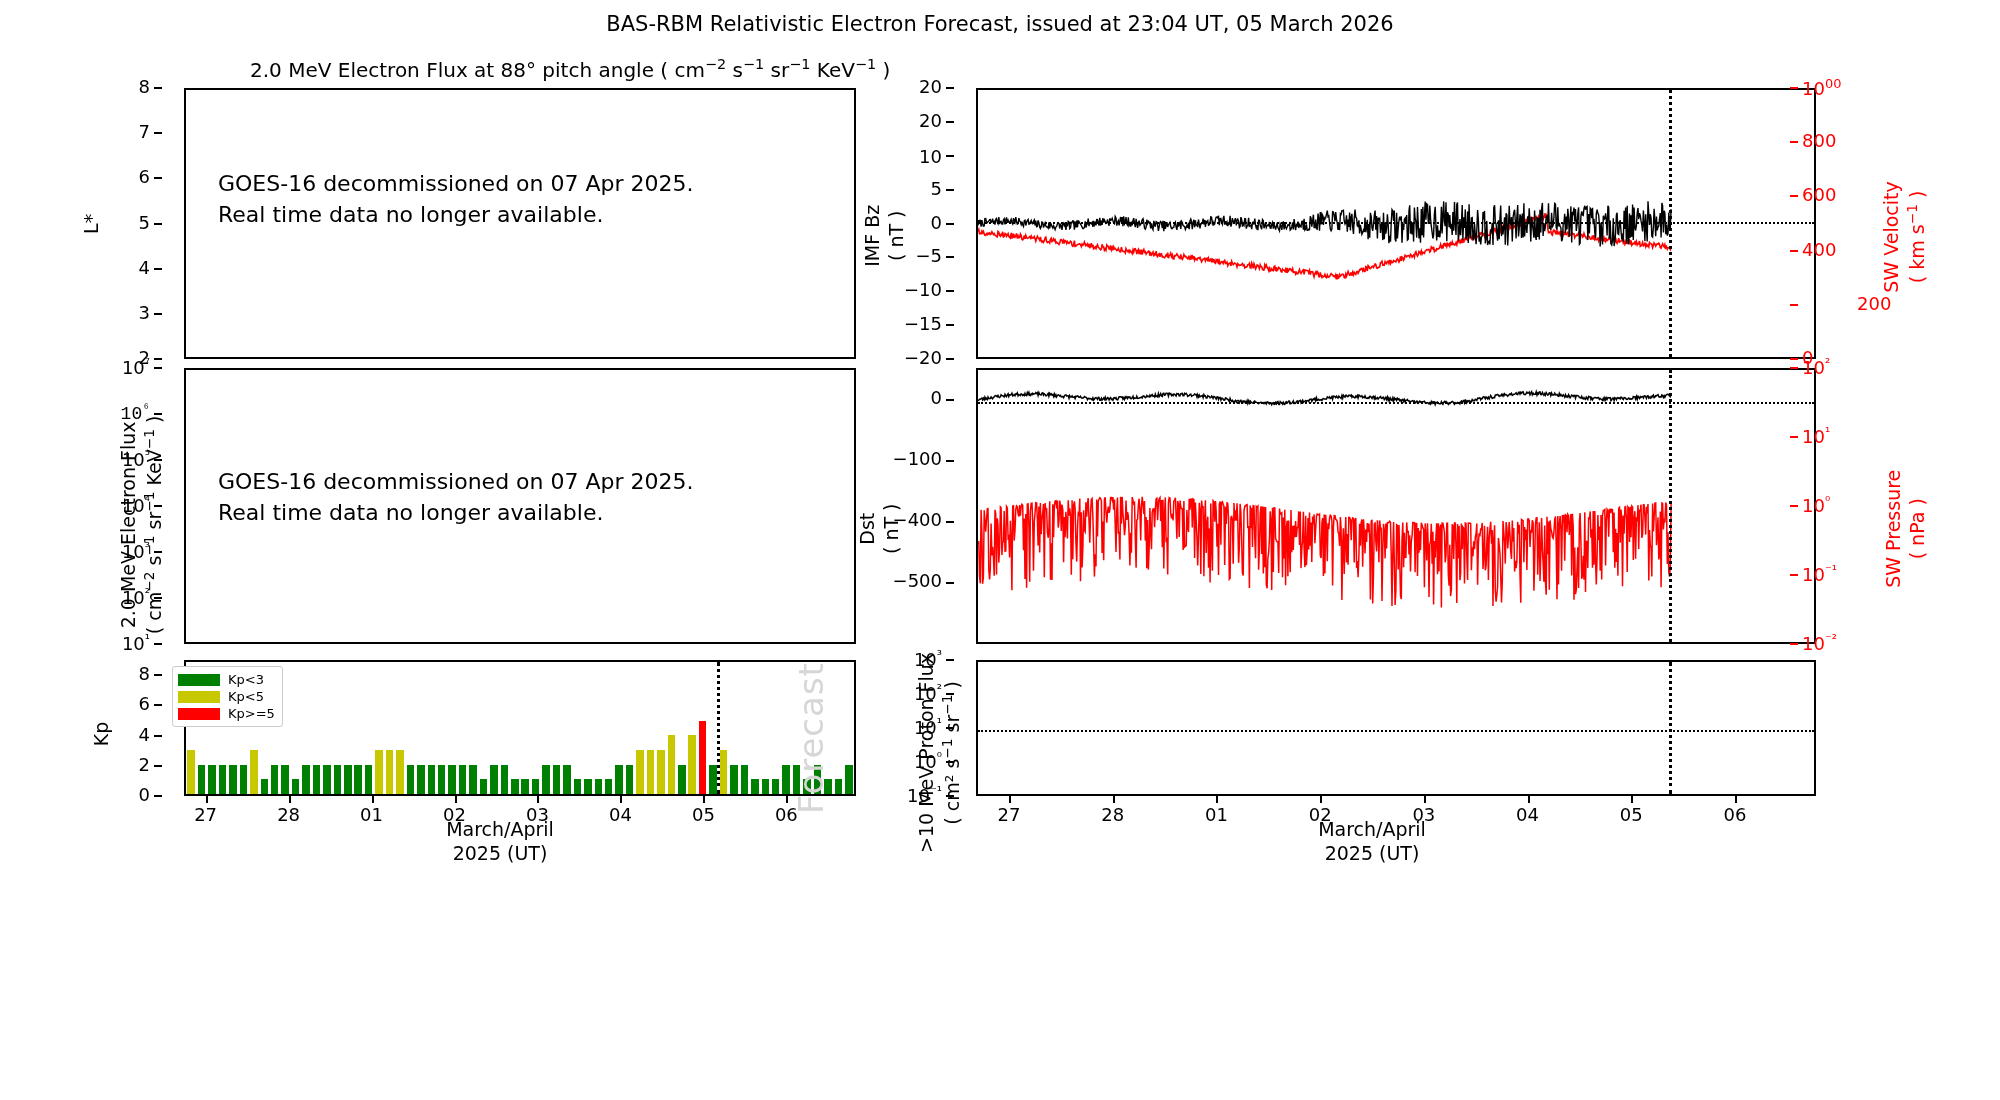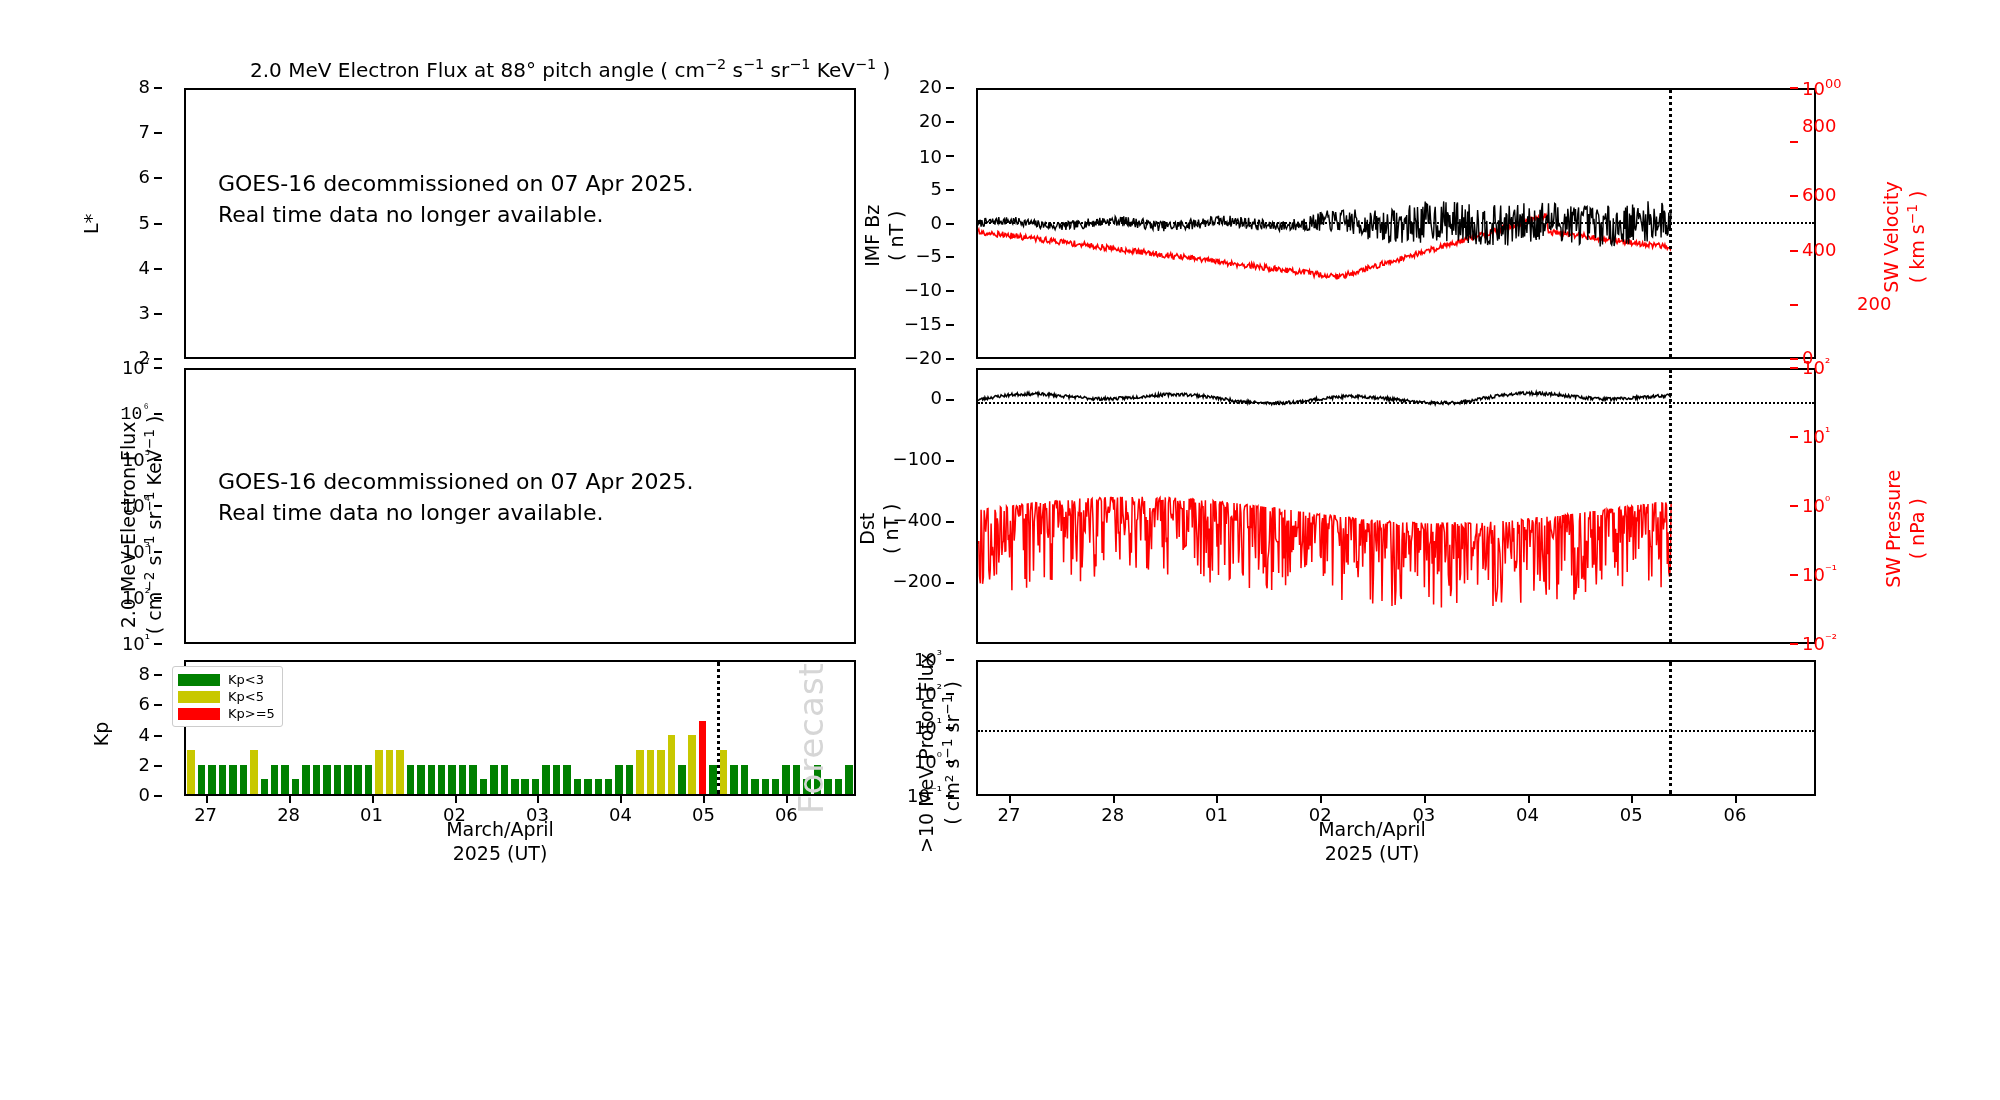--- a/index.html
+++ b/index.html
@@ -45,20 +45,21 @@
   
   .bar{position:absolute;bottom:0;}
 
   svg{display:block;}
 </style>
 </head>
 <body>
 
 <div class="page">
 
+  <div class="title">BAS-RBM Relativistic Electron Forecast, issued at 23:04 UT, 05 March 2026</div>
 
   <div class="subtitle">
     <span>2.0 MeV Electron Flux at 88</span><span>°</span><span> pitch angle ( cm</span><span class="sup">−2</span><span> s</span><span class="sup">−1</span><span> sr</span><span class="sup">−1</span><span> KeV</span><span class="sup">−1</span><span> )</span>
   </div>
 
   <div class="panel" id="p1" style="left:160px;top:88px;width:672px;height:271px;">
     <div class="plotarea">
       <div class="msg" style="left:32px;top:78px;"><span>GOES-16 decommissioned on 07 Apr 2025.</span><br><span>Real time data no longer available.</span></div>
     </div>
   </div>
@@ -242,21 +243,21 @@
       <div class="tl yl" style="left: 942px; top: 245.375px; transform: translateX(-100%);">−5</div>
       <div class="tick" style="left: 946px; top: 256.375px; width: 8px; height: 2px;"></div>
       <div class="tl yl" style="left: 942px; top: 279.25px; transform: translateX(-100%);">−10</div>
       <div class="tick" style="left: 946px; top: 290.25px; width: 8px; height: 2px;"></div>
       <div class="tl yl" style="left: 942px; top: 313.125px; transform: translateX(-100%);">−15</div>
       <div class="tick" style="left: 946px; top: 324.125px; width: 8px; height: 2px;"></div>
       <div class="tl yl" style="left: 942px; top: 347px; transform: translateX(-100%);">−20</div>
       <div class="tick" style="left: 946px; top: 358px; width: 8px; height: 2px;"></div>
       <div class="tl r" style="left: 1802px; top: 76px;">10<span class="sup">00</span></div>
       <div class="tick r" style="left: 1790px; top: 87px; width: 8px; height: 2px;"></div>
-      <div class="tl r" style="left: 1802px; top: 115px; text-align: center;">800</div>
+      <div class="tl r" style="left: 1802px; top: 130px; text-align: center;">800</div>
       <div class="tick r" style="left: 1790px; top: 141.2px; width: 8px; height: 2px;"></div>
       <div class="tl r" style="left: 1802px; top: 184.4px;">600</div>
       <div class="tick r" style="left: 1790px; top: 195.4px; width: 8px; height: 2px;"></div>
       <div class="tl r" style="left: 1802px; top: 238.6px;">400</div>
       <div class="tick r" style="left: 1790px; top: 249.6px; width: 8px; height: 2px;"></div>
       <div class="tl r" style="left: 1857px; top: 292.8px;">200</div>
       <div class="tick r" style="left: 1790px; top: 303.8px; width: 8px; height: 2px;"></div>
       <div class="tl r" style="left: 1802px; top: 347px;">0</div>
       <div class="tick r" style="left: 1790px; top: 358px; width: 8px; height: 2px;"></div>
     </div>
@@ -273,21 +274,21 @@
       <div class="vdot" style="left:691px;top:0;height:100%;"></div>
     </div>
   </div>
   <div id="p5-ticks">
       <div class="tl yl" style="left: 942px; top: 387px; transform: translateX(-100%);">0</div>
       <div class="tick" style="left: 946px; top: 399px; width: 8px; height: 2px;"></div>
       <div class="tl yl" style="left: 942px; top: 448px; transform: translateX(-100%);">−100</div>
       <div class="tick" style="left: 946px; top: 460px; width: 8px; height: 2px;"></div>
       <div class="tl yl" style="left: 942px; top: 509px; transform: translateX(-100%);">−400</div>
       <div class="tick" style="left: 946px; top: 521px; width: 8px; height: 2px;"></div>
-      <div class="tl yl" style="left: 942px; top: 570px; transform: translateX(-100%);">−200</div>
+      <div class="tl yl" style="left: 942px; top: 570px; transform: translateX(-100%);">−500</div>
       <div class="tick" style="left: 946px; top: 582px; width: 8px; height: 2px;"></div>
       <div class="tl r" style="left: 1802px; top: 355px;">10<span class="sup">²</span></div>
       <div class="tick r" style="left: 1790px; top: 367px; width: 8px; height: 2px;"></div>
       <div class="tl r" style="left: 1802px; top: 424px;">10<span class="sup">¹</span></div>
       <div class="tick r" style="left: 1790px; top: 436px; width: 8px; height: 2px;"></div>
       <div class="tl r" style="left: 1802px; top: 493px;">10<span class="sup">⁰</span></div>
       <div class="tick r" style="left: 1790px; top: 505px; width: 8px; height: 2px;"></div>
       <div class="tl r" style="left: 1802px; top: 562px;">10<span class="sup">⁻¹</span></div>
       <div class="tick r" style="left: 1790px; top: 574px; width: 8px; height: 2px;"></div>
       <div class="tl r" style="left: 1802px; top: 631px;">10<span class="sup">⁻²</span></div>

